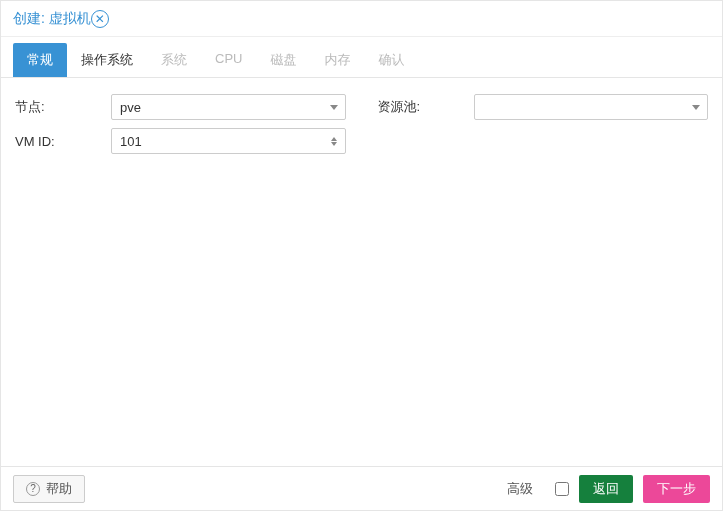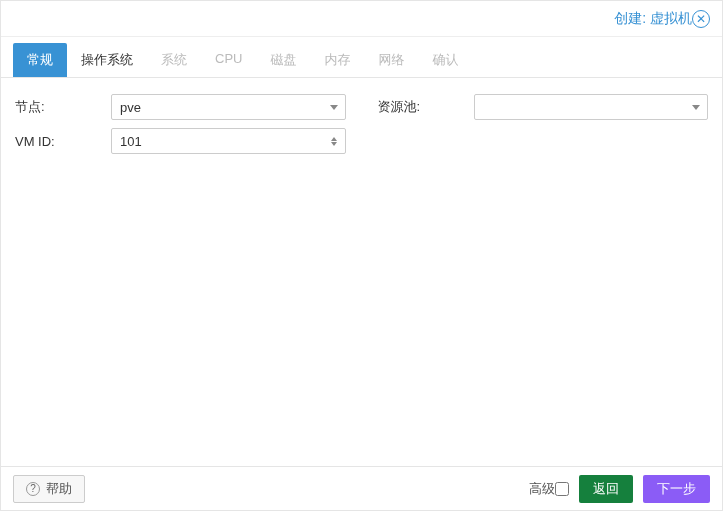--- a/index.html
+++ b/index.html
@@ -9,21 +9,21 @@
     background: #fff;
     color: #333;
     width: 723px;
     height: 511px;
     position: relative;
     overflow: hidden;
   }
   .window { width:723px; height:511px; background:#fff; border:1px solid #e5e5e5; display:flex; flex-direction:column; }
   .titlebar {
     height: 36px;
-    display:flex; align-items:center; justify-content:flex-end;
+    display:flex; align-items:center; justify-content:flex-start;
     padding: 0 12px;
     border-bottom:1px solid #eee;
   }
   .titlebar .title { color:#3892d4; font-size:14px; }
   .close-btn {
     width:18px; height:18px; border:1.5px solid #3892d4; border-radius:50%;
     display:flex; align-items:center; justify-content:center;
     color:#3892d4; font-size:12px; cursor:pointer; line-height:1;
   }
   .tabs {
@@ -73,24 +73,24 @@
   .help-btn {
     display:flex; align-items:center; gap:6px;
     border:1px solid #ccc; background:#f7f7f7; border-radius:2px;
     padding:4px 12px; cursor:pointer; color:#555;
   }
   .help-icon {
     width:14px; height:14px; border:1px solid #999; border-radius:50%;
     display:flex;align-items:center;justify-content:center;font-size:10px;color:#666;
   }
   .footer-right { display:flex; align-items:center; gap:10px;}
-  .adv { display:flex; align-items:center; gap:0; color:#555;}
+  .adv { display:flex; align-items:center; gap:22px; color:#555;}
   .adv input { width:14px;height:14px; }
   .btn {
-    border:none; background:#8b5cf6; color:#fff; border-radius:2px;
+    border:none; background:#ec4899; color:#fff; border-radius:2px;
     padding:5px 14px; font-size:13px; cursor:pointer;
   }
   .btn.secondary { background:#15803d; }
 </style>
 </head>
 <body>
 
 <div class="window">
 
   <div class="titlebar">
@@ -98,21 +98,20 @@
     <span class="close-btn">✕</span>
   </div>
 
   <div class="tabs">
     <div class="tab active">常规</div>
     <div class="tab enabled">操作系统</div>
     <div class="tab">系统</div>
     <div class="tab">CPU</div>
     <div class="tab">磁盘</div>
     <div class="tab">内存</div>
-    <div class="tab">网络</div>
     <div class="tab">确认</div>
   </div>
 
   <div class="body">
     <div class="col">
 
       <div class="row">
         <label>节点:</label>
         <div class="field">
           <input class="select" readonly="" value="pve" style="">

